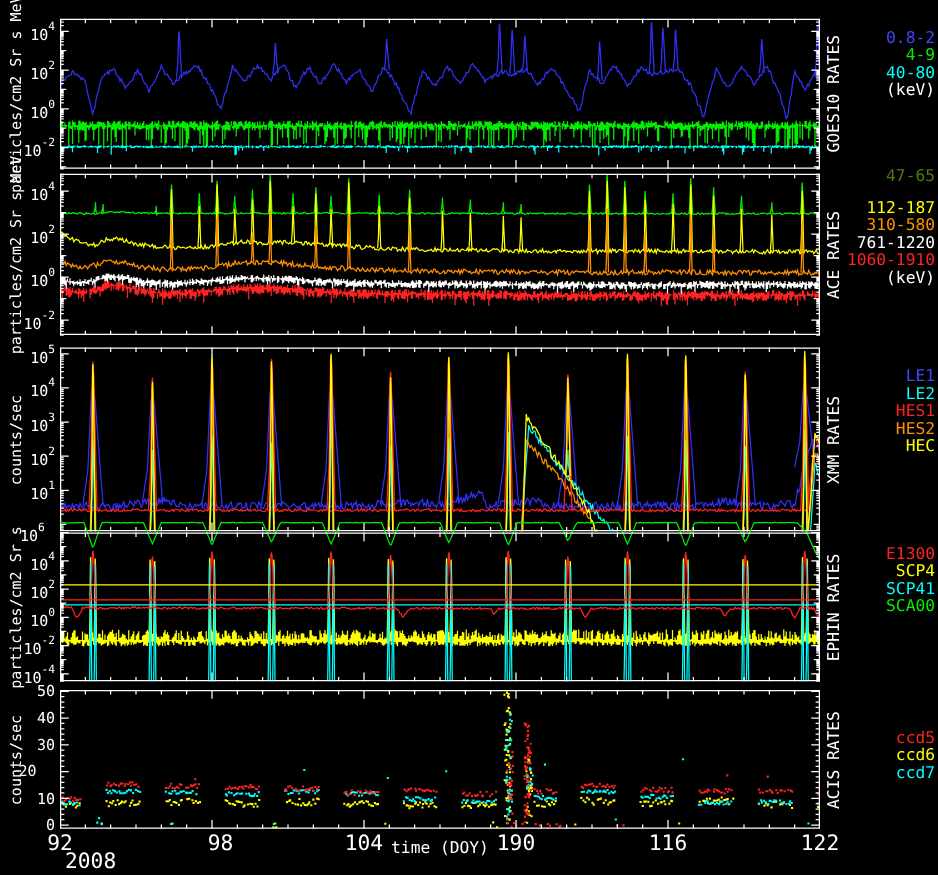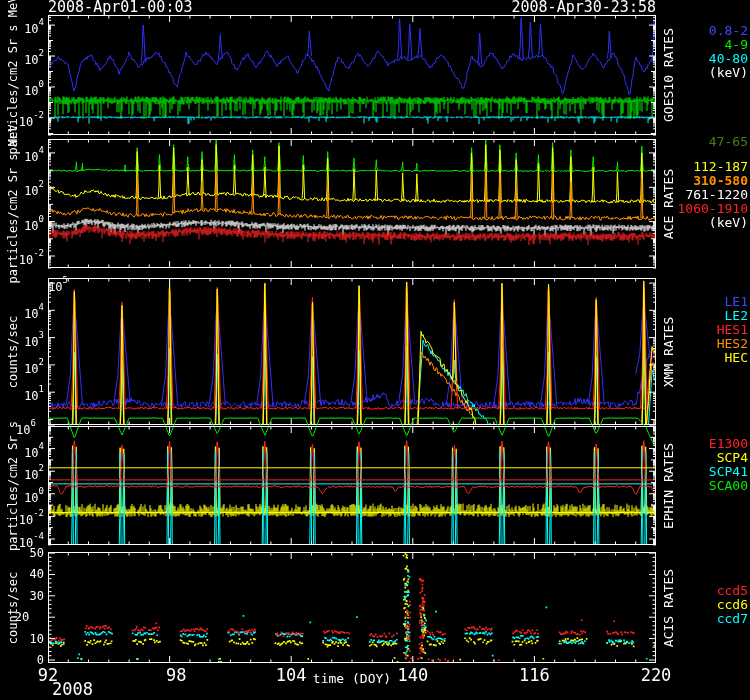--- a/index.html
+++ b/index.html
@@ -15,24 +15,20 @@
   .leg{position:absolute;right:2px;font-size:13px;line-height:14px;text-align:right;white-space:nowrap;}
   .xlab{position:absolute;color:#fff;font-size:17px;text-align:center;}
   #xaxistitle{position:absolute;left:292px;width:120px;top:671px;color:#fff;font-size:13px;text-align:center;}
   #yearlab{position:absolute;left:52px;top:679px;color:#fff;font-size:17px;}
   svg{position:absolute;}
 </style>
 </head>
 <body>
 
 <div id="fig">
-  <div class="hdr">
-    <span>2008-Apr01-00:03</span>
-    <span>2008-Apr30-23:58</span>
-  </div>
   <div id="panels">
       <svg width="608" height="144" viewBox="0 -12 608 144" style="left: 48px; top: 3px;">
         <defs>
           <clipPath id="clip0">
             <rect x="0" y="0" width="608" height="120"></rect>
           </clipPath>
         </defs>
         <g clip-path="url(#clip0)">
           <path d="M0 53.8 L1 52.3 L2 51.2 L3 48.5 L4 49.2 L5 46.7 L6 45.8 L7 45.7 L8 45.2 L9 44.8 L10 41.6 L11 42.5 L12 45.0 L13 44.3 L14 44.7 L15 46.1 L16 46.5 L17 48.7 L18 47.4 L19 48.4 L20 49.2 L21 53.6 L22 59.0 L23 63.0 L24 66.9 L25 71.5 L26 76.1 L27 73.0 L28 70.9 L29 63.6 L30 59.7 L31 56.8 L32 52.1 L33 48.4 L34 46.4 L35 46.2 L36 44.1 L37 44.1 L38 42.3 L39 44.3 L40 40.9 L41 41.6 L42 41.2 L43 39.8 L44 40.5 L45 44.7 L46 45.7 L47 46.3 L48 49.9 L49 48.0 L50 51.3 L51 51.8 L52 55.6 L53 53.7 L54 53.4 L55 52.1 L56 50.2 L57 50.1 L58 49.1 L59 46.6 L60 43.3 L61 44.0 L62 40.6 L63 42.9 L64 44.9 L65 44.2 L66 48.1 L67 50.4 L68 52.0 L69 52.7 L70 54.2 L71 59.4 L72 55.9 L73 53.4 L74 53.3 L75 50.7 L76 50.0 L77 47.7 L78 45.5 L79 42.6 L80 41.5 L81 37.1 L82 39.4 L83 41.3 L84 44.7 L85 44.7 L86 44.6 L87 46.8 L88 48.0 L89 49.1 L90 52.3 L91 52.4 L92 50.7 L93 48.7 L94 49.6 L95 49.1 L96 45.6 L97 44.8 L98 45.7 L99 42.9 L100 44.2 L101 42.3 L102 43.9 L103 41.8 L104 42.4 L105 40.1 L106 40.0 L107 37.8 L108 37.8 L109 37.9 L110 39.2 L111 37.9 L112 42.1 L113 40.9 L114 45.5 L115 47.0 L116 48.1 L117 47.6 L118 51.8 L119 51.8 L120 53.6 L121 58.0 L122 57.0 L123 60.4 L124 61.4 L125 63.9 L126 68.9 L127 69.1 L128 70.1 L129 71.9 L130 68.3 L131 62.6 L132 59.3 L133 58.3 L134 52.9 L135 50.3 L136 46.5 L137 43.2 L138 36.9 L139 40.1 L140 41.7 L141 41.0 L142 43.0 L143 44.8 L144 45.6 L145 47.0 L146 48.0 L147 49.9 L148 49.1 L149 49.4 L150 46.0 L151 45.4 L152 46.4 L153 43.5 L154 42.2 L155 39.3 L156 40.1 L157 39.9 L158 37.1 L159 39.8 L160 39.2 L161 39.0 L162 42.2 L163 41.9 L164 44.0 L165 43.9 L166 45.3 L167 47.7 L168 48.5 L169 49.7 L170 46.3 L171 43.8 L172 44.8 L173 42.2 L174 42.8 L175 40.3 L176 38.9 L177 38.8 L178 38.1 L179 36.9 L180 37.9 L181 40.4 L182 41.7 L183 43.5 L184 48.5 L185 49.5 L186 49.5 L187 54.0 L188 53.2 L189 55.1 L190 52.8 L191 51.8 L192 50.2 L193 46.3 L194 45.3 L195 42.6 L196 44.5 L197 42.6 L198 39.7 L199 40.3 L200 38.6 L201 42.5 L202 43.8 L203 45.7 L204 46.8 L205 46.1 L206 49.8 L207 51.6 L208 52.0 L209 51.7 L210 48.9 L211 47.0 L212 48.5 L213 45.5 L214 44.8 L215 42.7 L216 41.7 L217 38.9 L218 36.9 L219 35.9 L220 37.1 L221 39.9 L222 41.9 L223 40.1 L224 43.6 L225 43.7 L226 47.1 L227 48.2 L228 48.7 L229 51.7 L230 49.7 L231 47.5 L232 48.9 L233 45.4 L234 45.8 L235 43.8 L236 43.6 L237 43.1 L238 42.6 L239 41.7 L240 40.6 L241 43.9 L242 46.6 L243 48.2 L244 48.5 L245 51.3 L246 52.8 L247 53.5 L248 54.8 L249 58.1 L250 58.2 L251 54.7 L252 52.9 L253 51.3 L254 48.6 L255 45.1 L256 44.9 L257 43.9 L258 39.3 L259 39.6 L260 40.2 L261 40.7 L262 43.3 L263 43.0 L264 46.6 L265 44.9 L266 47.7 L267 49.8 L268 52.7 L269 51.3 L270 55.3 L271 55.0 L272 59.8 L273 60.5 L274 63.9 L275 66.1 L276 66.9 L277 67.7 L278 71.0 L279 74.0 L280 74.2 L281 76.1 L282 69.0 L283 67.2 L284 61.5 L285 60.8 L286 54.7 L287 52.0 L288 46.9 L289 46.6 L290 41.8 L291 42.9 L292 43.4 L293 44.4 L294 48.0 L295 47.0 L296 49.1 L297 50.5 L298 52.0 L299 53.1 L300 52.1 L301 53.5 L302 49.9 L303 49.5 L304 47.1 L305 47.1 L306 46.7 L307 42.9 L308 40.6 L309 39.2 L310 38.1 L311 41.4 L312 39.8 L313 41.2 L314 43.0 L315 46.0 L316 46.7 L317 48.0 L318 49.1 L319 49.6 L320 51.6 L321 50.3 L322 49.6 L323 47.0 L324 46.3 L325 42.9 L326 43.1 L327 42.8 L328 38.8 L329 36.9 L330 35.8 L331 37.5 L332 38.9 L333 39.3 L334 41.6 L335 41.5 L336 43.6 L337 45.3 L338 47.1 L339 46.9 L340 51.0 L341 48.6 L342 48.2 L343 47.8 L344 46.9 L345 45.9 L346 47.7 L347 44.7 L348 45.0 L349 43.9 L350 46.0 L351 45.4 L352 42.7 L353 41.3 L354 44.0 L355 43.1 L356 41.5 L357 41.9 L358 44.2 L359 45.3 L360 44.9 L361 45.7 L362 44.5 L363 45.6 L364 43.4 L365 44.3 L366 42.2 L367 41.6 L368 43.0 L369 40.5 L370 42.7 L371 42.7 L372 41.7 L373 40.1 L374 42.4 L375 44.2 L376 43.6 L377 44.2 L378 46.9 L379 49.1 L380 49.5 L381 51.9 L382 53.1 L383 50.8 L384 52.0 L385 49.1 L386 48.1 L387 48.3 L388 44.7 L389 42.7 L390 43.6 L391 42.0 L392 40.9 L393 40.0 L394 40.5 L395 41.8 L396 41.5 L397 44.4 L398 45.1 L399 46.4 L400 47.0 L401 51.6 L402 50.5 L403 52.4 L404 56.6 L405 56.8 L406 58.7 L407 60.8 L408 62.7 L409 63.4 L410 63.3 L411 65.4 L412 68.2 L413 68.7 L414 73.4 L415 73.0 L416 72.8 L417 68.7 L418 65.3 L419 58.4 L420 54.5 L421 51.3 L422 49.0 L423 42.4 L424 40.9 L425 44.7 L426 44.1 L427 46.3 L428 46.7 L429 47.0 L430 46.9 L431 47.7 L432 51.6 L433 51.9 L434 51.7 L435 51.3 L436 48.6 L437 46.1 L438 45.2 L439 42.6 L440 40.8 L441 41.0 L442 38.1 L443 38.2 L444 39.1 L445 38.2 L446 42.4 L447 41.6 L448 44.0 L449 43.9 L450 47.8 L451 48.1 L452 50.4 L453 52.3 L454 53.9 L455 52.0 L456 52.6 L457 50.8 L458 48.3 L459 46.0 L460 46.3 L461 45.4 L462 40.8 L463 42.7 L464 40.4 L465 38.5 L466 38.9 L467 41.3 L468 41.3 L469 40.3 L470 43.9 L471 43.7 L472 42.5 L473 44.9 L474 45.8 L475 43.2 L476 43.4 L477 44.4 L478 43.9 L479 43.8 L480 42.2 L481 42.1 L482 44.2 L483 44.0 L484 43.3 L485 41.2 L486 42.7 L487 42.7 L488 40.3 L489 40.5 L490 42.3 L491 41.0 L492 41.6 L493 41.2 L494 40.3 L495 40.4 L496 42.8 L497 42.4 L498 43.1 L499 46.5 L500 48.8 L501 49.2 L502 49.1 L503 52.7 L504 51.1 L505 52.8 L506 58.4 L507 58.8 L508 60.5 L509 62.6 L510 68.5 L511 69.6 L512 69.7 L513 73.5 L514 77.5 L515 78.5 L516 75.0 L517 70.1 L518 65.5 L519 61.5 L520 58.0 L521 55.0 L522 50.2 L523 49.5 L524 44.3 L525 39.7 L526 40.8 L527 43.1 L528 44.9 L529 47.7 L530 49.7 L531 51.2 L532 51.1 L533 53.6 L534 53.9 L535 54.0 L536 53.4 L537 52.2 L538 51.3 L539 47.7 L540 46.8 L541 43.9 L542 43.1 L543 41.7 L544 41.0 L545 38.3 L546 40.0 L547 40.6 L548 41.4 L549 42.6 L550 45.5 L551 45.5 L552 46.6 L553 48.0 L554 50.4 L555 53.0 L556 52.7 L557 49.0 L558 48.9 L559 47.4 L560 44.7 L561 45.6 L562 43.1 L563 39.6 L564 38.8 L565 39.0 L566 38.2 L567 42.3 L568 41.8 L569 44.0 L570 49.0 L571 51.6 L572 51.6 L573 54.3 L574 56.2 L575 59.0 L576 59.6 L577 65.8 L578 69.0 L579 70.8 L580 75.3 L581 79.8 L582 78.6 L583 72.1 L584 63.8 L585 60.8 L586 51.5 L587 45.9 L588 42.0 L589 45.7 L590 46.4 L591 47.1 L592 50.2 L593 50.1 L594 54.2 L595 54.6 L596 57.2 L597 56.3 L598 52.5 L599 53.6 L600 49.8 L601 48.8 L602 46.4 L603 44.9 L604 42.7 L605 46.4 L606 48.0 L607 47.0 L608 49.7 " fill="none" stroke="#3030f8" stroke-width="1"></path>
           <path d="M93.2 47.8L94.2 36.4L94.9 13.2L95.3 10.1L95.7 16.3L97.3 47.8M170.2 44.0L171.3 36.6L172.0 22.5L172.3 19.4L172.7 25.6L174.3 44.0M259.4 41.1L260.4 33.6L261.1 19.3L261.4 16.2L261.8 22.4L263.5 41.1M349.6 43.2L350.6 31.4L351.3 7.0L351.6 3.9L352.0 10.1L353.7 43.2M359.7 44.3L360.7 33.6L361.5 11.9L361.8 8.8L362.2 15.0L363.8 44.3M369.9 41.4L370.9 33.0L371.6 16.6L371.9 13.5L372.3 19.7L373.9 41.4M429.7 49.8L430.7 40.3L431.4 21.3L431.7 18.2L432.1 24.4L433.7 49.8M471.2 43.9L472.2 31.6L472.9 5.8L473.2 2.7L473.6 8.9L475.3 43.9M480.3 42.9L481.3 32.2L482.0 10.4L482.3 7.3L482.8 13.5L484.4 42.9M490.5 40.4L491.5 30.9L492.2 11.9L492.5 8.8L492.9 15.0L494.5 40.4M559.4 43.5L560.4 35.3L561.1 19.3L561.4 16.2L561.8 22.4L563.4 43.5M603.9 46.8L605.0 34.4L605.7 8.5L606.0 5.4L606.4 11.6L608.0 46.8" fill="none" stroke="#3030f8" stroke-width="1"></path>
@@ -180,25 +176,25 @@
     <div class="leg" style="top: 52px; color: rgb(0, 255, 255);">40-80</div>
     <div class="leg" style="top: 66px; color: rgb(255, 255, 255);">(keV)</div>
     <div class="tl" style="left: 0px; width: 44px; text-align: right; top: 145.913px;"><span>10</span><sup>4</sup></div>
     <div class="tl" style="left: 0px; width: 44px; text-align: right; top: 180.268px;"><span>10</span><sup>2</sup></div>
     <div class="tl" style="left: 0px; width: 44px; text-align: right; top: 214.622px;"><span>10</span><sup>0</sup></div>
     <div class="tl" style="left: 0px; width: 44px; text-align: right; top: 248.976px;"><span>10</span><sup>-2</sup></div>
     <div class="ylab" style="left: 13px; top: 203.5px;">particles/cm2 Sr s MeV</div>
     <div class="rtitle" style="left: 668px; top: 203.5px;">ACE RATES</div>
     <div class="leg" style="top: 135px; color: #4d7c0f;">47-65</div>
     <div class="leg" style="top: 160px; color: rgb(255, 255, 0);">112-187</div>
-    <div class="leg" style="top: 174px; color: rgb(255, 145, 0); font-weight: bold;">310-580</div>
+    <div class="leg" style="top: 174px; color: rgb(255, 145, 0);">310-580</div>
     <div class="leg" style="top: 188px; color: rgb(255, 255, 255);">761-1220</div>
     <div class="leg" style="top: 202px; color: rgb(255, 34, 34);">1060-1910</div>
     <div class="leg" style="top: 216px; color: rgb(255, 255, 255);">(keV)</div>
-    <div class="tl" style="left: 0px; width: 44px; text-align: right; top: 276.05px; margin-left: 24px;"><span>10</span><sup>5</sup></div>
+    <div class="tl" style="left: 0px; width: 44px; text-align: right; top: 276.05px;"><span>10</span><sup>5</sup></div>
     <div class="tl" style="left: 0px; width: 44px; text-align: right; top: 303.348px;"><span>10</span><sup>4</sup></div>
     <div class="tl" style="left: 0px; width: 44px; text-align: right; top: 330.646px;"><span>10</span><sup>3</sup></div>
     <div class="tl" style="left: 0px; width: 44px; text-align: right; top: 357.944px;"><span>10</span><sup>2</sup></div>
     <div class="tl" style="left: 0px; width: 44px; text-align: right; top: 385.242px;"><span>10</span><sup>1</sup></div>
     <div class="ylab" style="left: 13px; top: 351.5px;">counts/sec</div>
     <div class="rtitle" style="left: 668px; top: 351.5px;">XMM RATES</div>
     <div class="leg" style="top: 295px; color: rgb(68, 68, 255);">LE1</div>
     <div class="leg" style="top: 309px; color: rgb(0, 255, 255);">LE2</div>
     <div class="leg" style="top: 323px; color: rgb(255, 34, 34);">HES1</div>
     <div class="leg" style="top: 337px; color: rgb(255, 145, 0);">HES2</div>
@@ -217,21 +213,21 @@
     <div class="leg" style="top: 479px; color: rgb(0, 238, 0);">SCA00</div>
     <div class="tl" style="left: 0px; width: 44px; text-align: right; top: 653.006px;">0</div>
     <div class="tl" style="left: 0px; width: 44px; text-align: right; top: 631.618px;">10</div>
     <div class="tl" style="left: 0px; width: 44px; text-align: center; top: 610.231px;">20</div>
     <div class="tl" style="left: 0px; width: 44px; text-align: right; top: 588.844px;">30</div>
     <div class="tl" style="left: 0px; width: 44px; text-align: right; top: 567.457px;">40</div>
     <div class="tl" style="left: 0px; width: 44px; text-align: right; top: 546.069px;">50</div>
     <div class="xlab" style="left: 31px; width: 34px; top: 665px;">92</div>
     <div class="xlab" style="left: 152.6px; width: 34px; top: 665px; text-align: right;">98</div>
     <div class="xlab" style="left: 274.2px; width: 34px; top: 665px;">104</div>
-    <div class="xlab" style="left: 395.8px; width: 34px; top: 665px;">140</div>
+    <div class="xlab" style="left: 395.8px; width: 34px; top: 665px;">190</div>
     <div class="xlab" style="left: 517.4px; width: 34px; top: 665px;">116</div>
-    <div class="xlab" style="left: 639px; width: 34px; top: 665px;">220</div>
+    <div class="xlab" style="left: 639px; width: 34px; top: 665px;">122</div>
     <div class="ylab" style="left: 13px; top: 607.5px;">counts/sec</div>
     <div class="rtitle" style="left: 668px; top: 607.5px;">ACIS RATES</div>
     <div class="leg" style="top: 584px; color: rgb(255, 34, 34);">ccd5</div>
     <div class="leg" style="top: 598px; color: rgb(255, 255, 0);">ccd6</div>
     <div class="leg" style="top: 612px; color: rgb(0, 255, 255);">ccd7</div>
   </div>
 
 </body></html>

